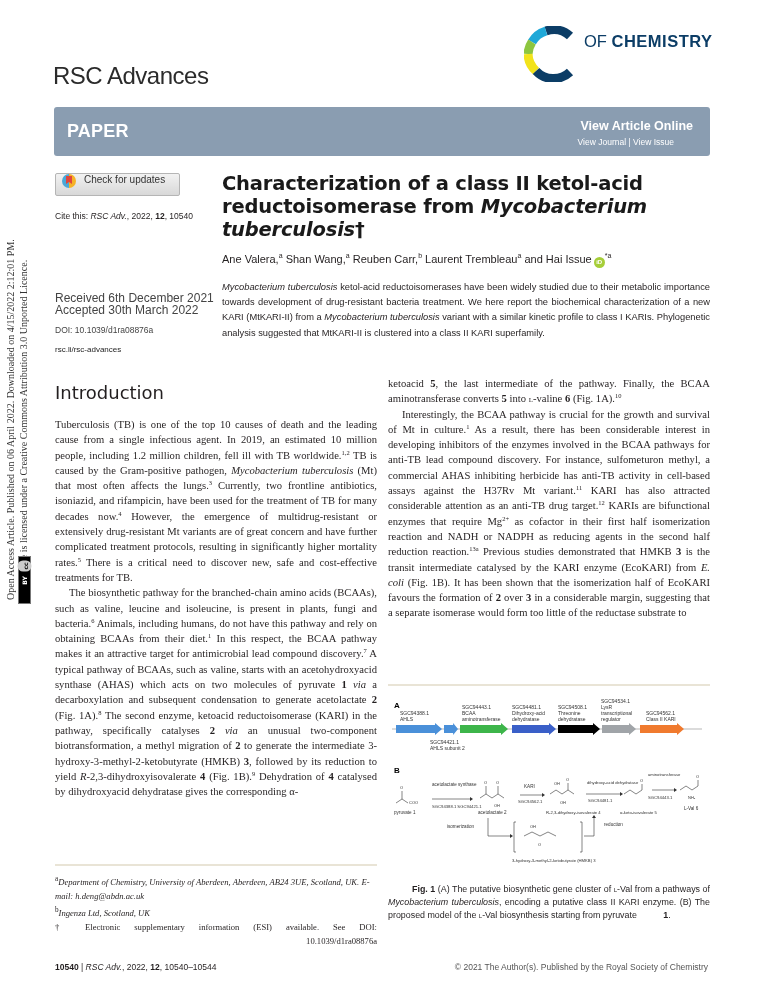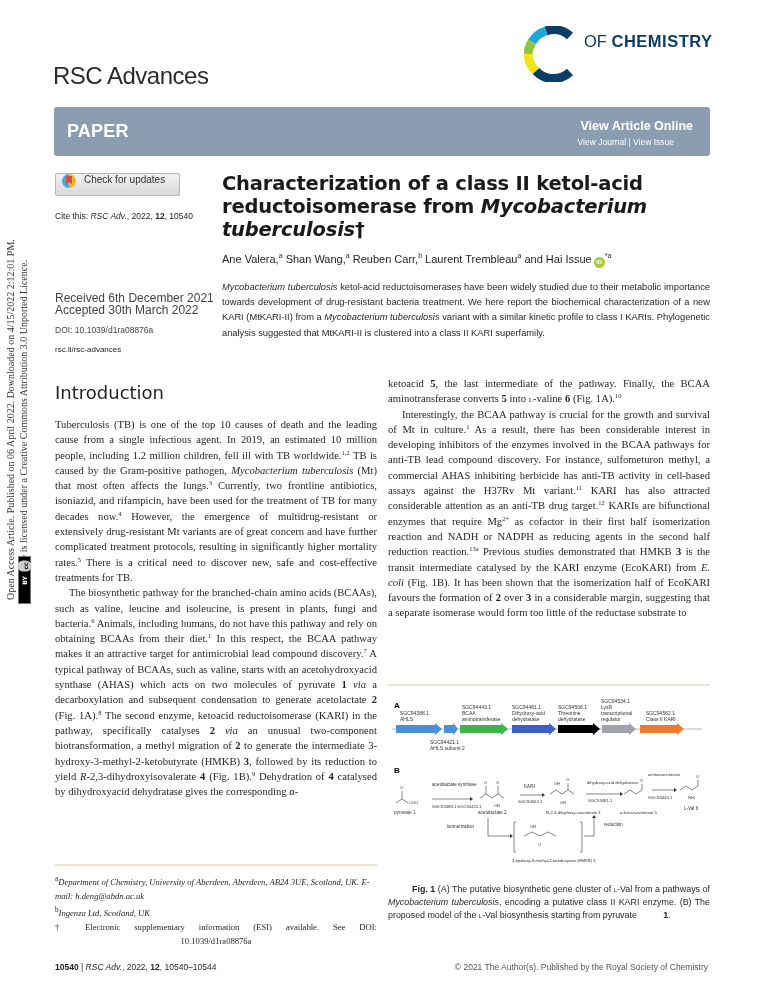--- a/index.html
+++ b/index.html
@@ -60,21 +60,21 @@
   .col-left { left: 55px; top: 417px; width: 322px; }
   .col-right { left: 388px; top: 376px; width: 322px; }
 
   .rule { position: absolute; height: 2px; background: #e9e4d6; }
   .rule-left { left: 55px; top: 864px; width: 322px; }
   .rule-right { left: 388px; top: 684px; width: 322px; }
 
   .footnotes { position: absolute; left: 55px; top: 872px; width: 322px; font-family: "Liberation Serif", serif; font-size: 8.6px; line-height: 14px; color: #231f20; }
   .footnotes i { }
   .footnotes .esi { text-align: justify; text-align-last: justify; }
-  .footnotes .esi-end { text-align: center; }
+  .footnotes .esi-end { text-align: right; }
 
   
   .figure { position: absolute; left: 392px; top: 698px; width: 318px; height: 182px; }
   .figure svg { width: 318px; height: 182px; display: block; }
   .fig-caption { position: absolute; left: 388px; top: 883px; width: 322px; font-family: "Liberation Sans", sans-serif; font-size: 8.9px; line-height: 13px; color: #231f20; text-align: justify; }
   .fig-caption b { font-weight: 700; padding-left: 24px; }
   .fig-caption i { font-style: italic; }
   .sc { font-variant: small-caps; }
 
   

